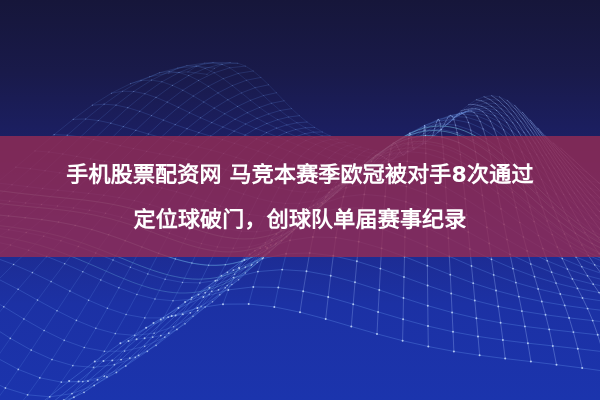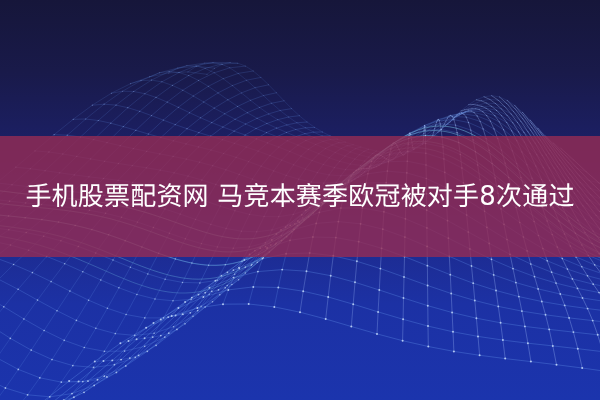--- a/index.html
+++ b/index.html
@@ -57,22 +57,22 @@
     display: flex;
     flex-direction: column;
     align-items: center;
     justify-content: center;
     gap: 0px;
     padding: 0 8px;
     box-sizing: border-box;
   }
   .headline-line {
     color: #ffffff;
-    font-size: 26px;
-    font-weight: normal;
+    font-size: 22px;
+    font-weight: bold;
     line-height: 45px;
     letter-spacing: 0.2px;
     white-space: nowrap;
     text-align: right;
   }
 </style>
 </head>
 <body>
 
 <div id="banner">
@@ -1162,15 +1162,16 @@
         <circle cx="556.5" cy="364.7" r="1.00" fill="#cfe4ff" fill-opacity="0.80"></circle>
         <circle cx="582.2" cy="368.0" r="1.00" fill="#cfe4ff" fill-opacity="0.80"></circle>
         <circle cx="607.8" cy="371.6" r="1.00" fill="#cfe4ff" fill-opacity="0.80"></circle>
       </svg>
   </div>
 
   <div class="text-band"></div>
 
   <div class="headline">
     <div class="headline-line">手机股票配资网 马竞本赛季欧冠被对手8次通过</div>
+    <div class="headline-line">定位球破门，创球队单届赛事纪录</div>
   </div>
 
 </div>
 
 </body></html>

